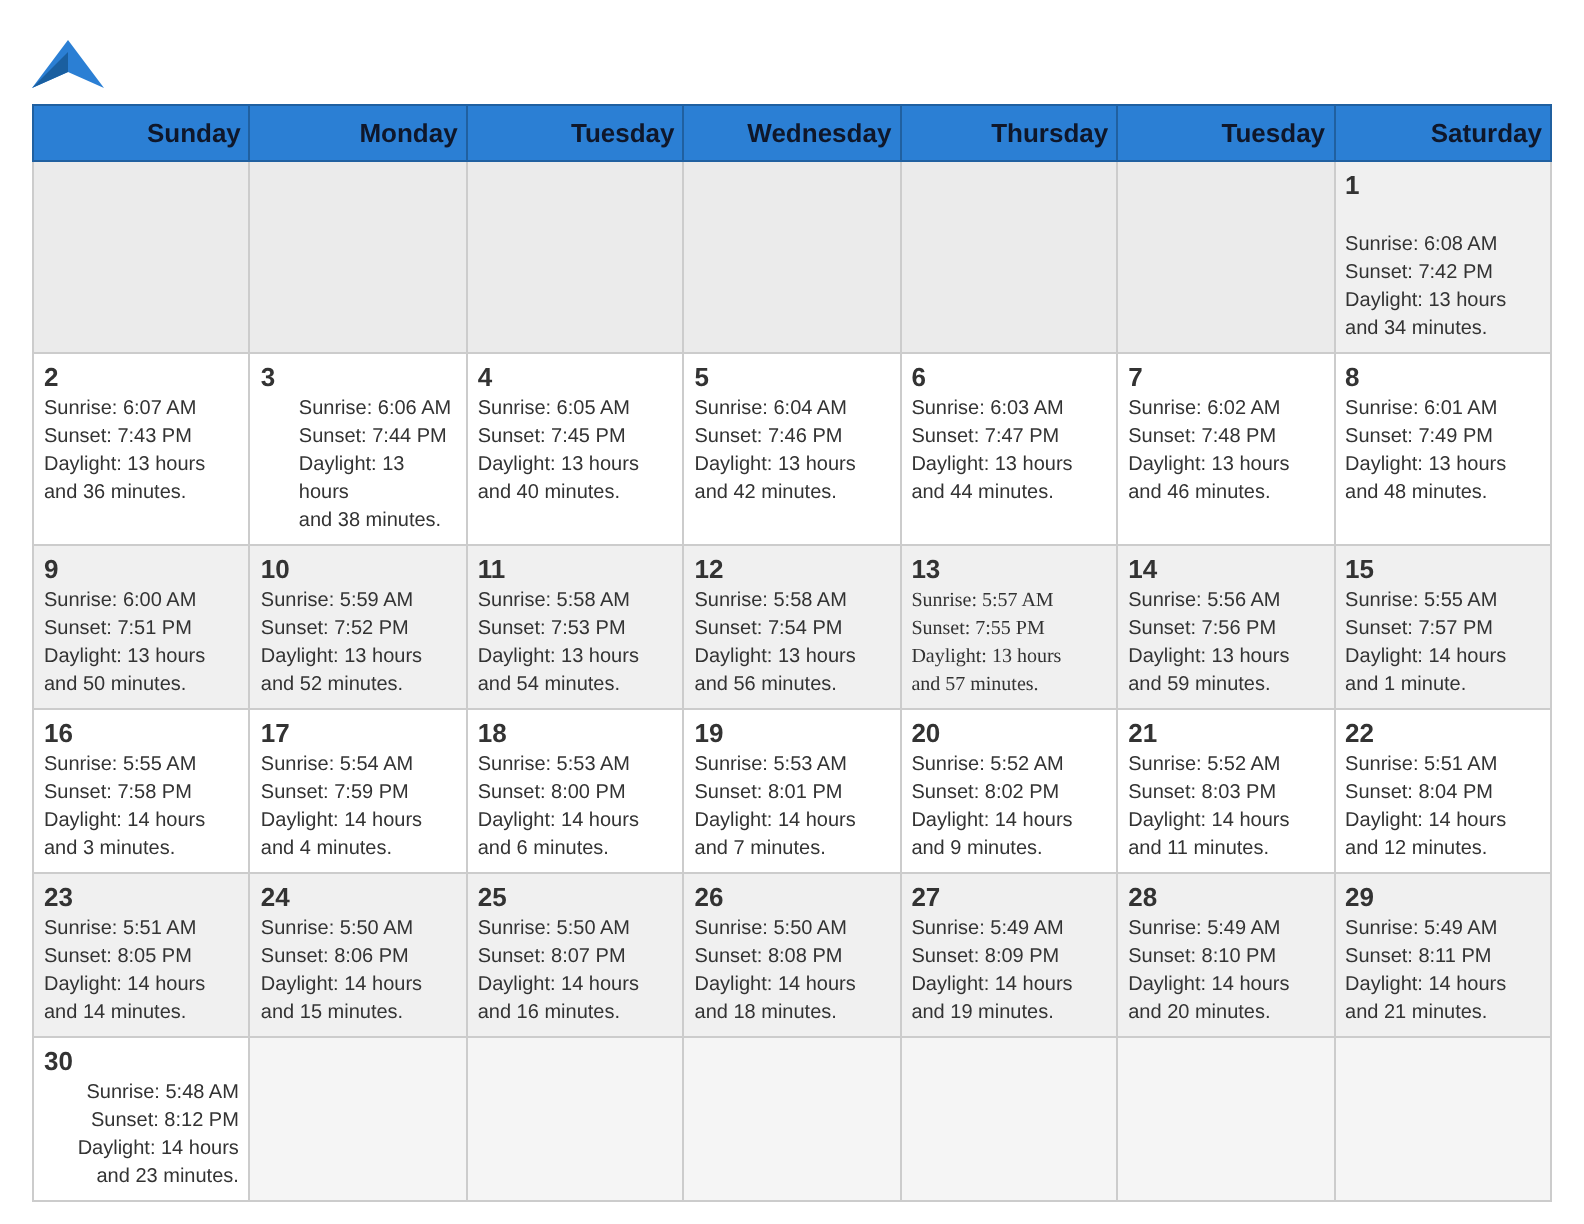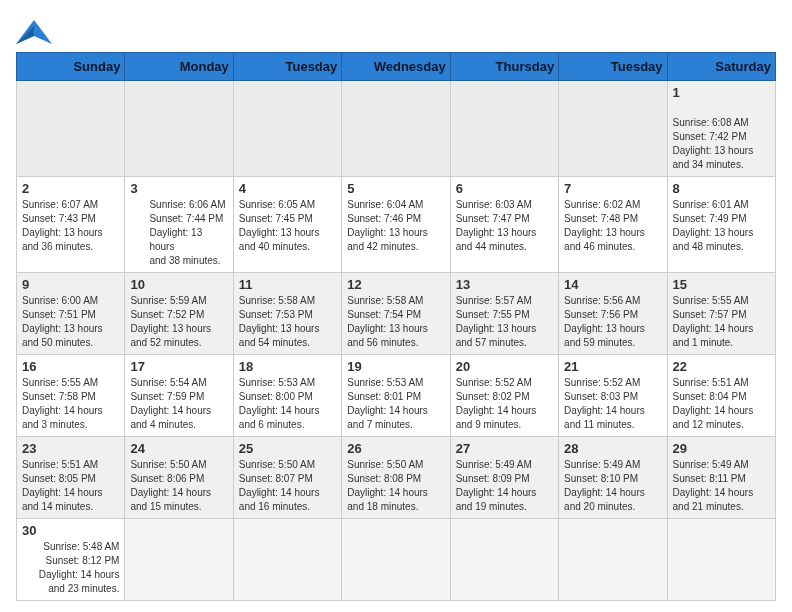--- a/index.html
+++ b/index.html
@@ -211,21 +211,21 @@
         </td>
         <td>
           <span class="day-number">12</span>
           <div class="day-info" style="white-space: pre-line;">Sunrise: 5:58 AM
 Sunset: 7:54 PM
 Daylight: 13 hours
 and 56 minutes.</div>
         </td>
         <td>
           <span class="day-number">13</span>
-          <div class="day-info" style="white-space: pre-line;">Sunrise: 5:57 AM
+          <div class="day-info" style="white-space: pre-line; font-family: Liberation Serif, serif;">Sunrise: 5:57 AM
 Sunset: 7:55 PM
 Daylight: 13 hours
 and 57 minutes.</div>
         </td>
         <td>
           <span class="day-number">14</span>
           <div class="day-info" style="white-space: pre-line;">Sunrise: 5:56 AM
 Sunset: 7:56 PM
 Daylight: 13 hours
 and 59 minutes.</div>

